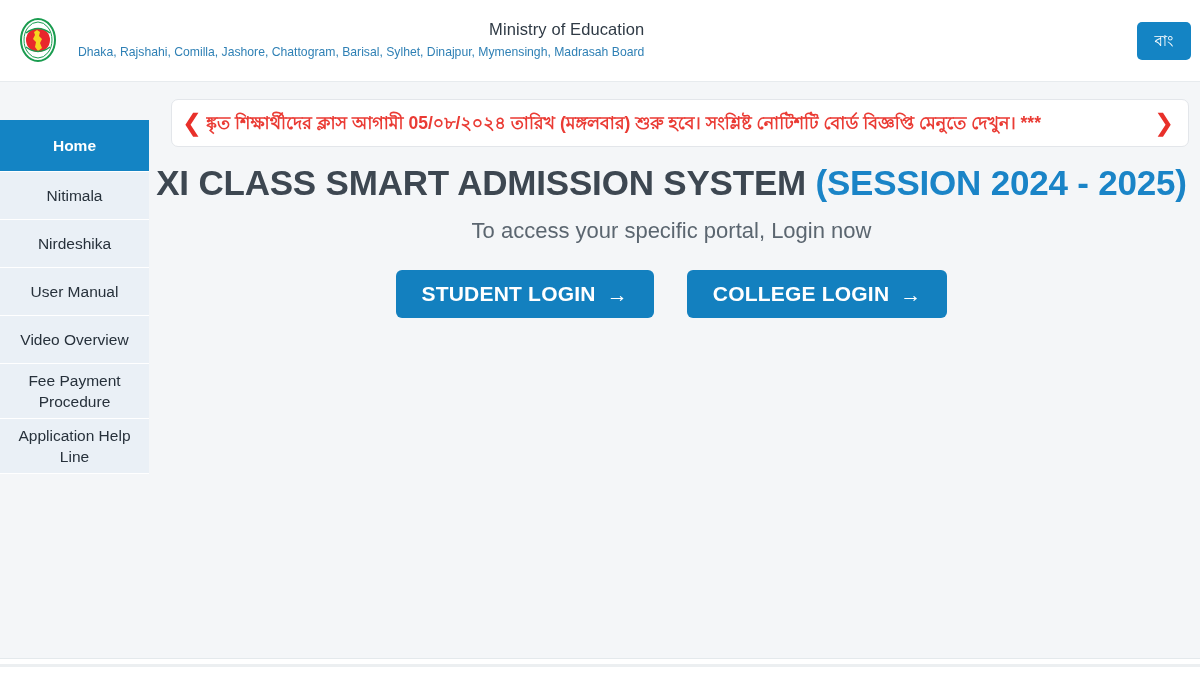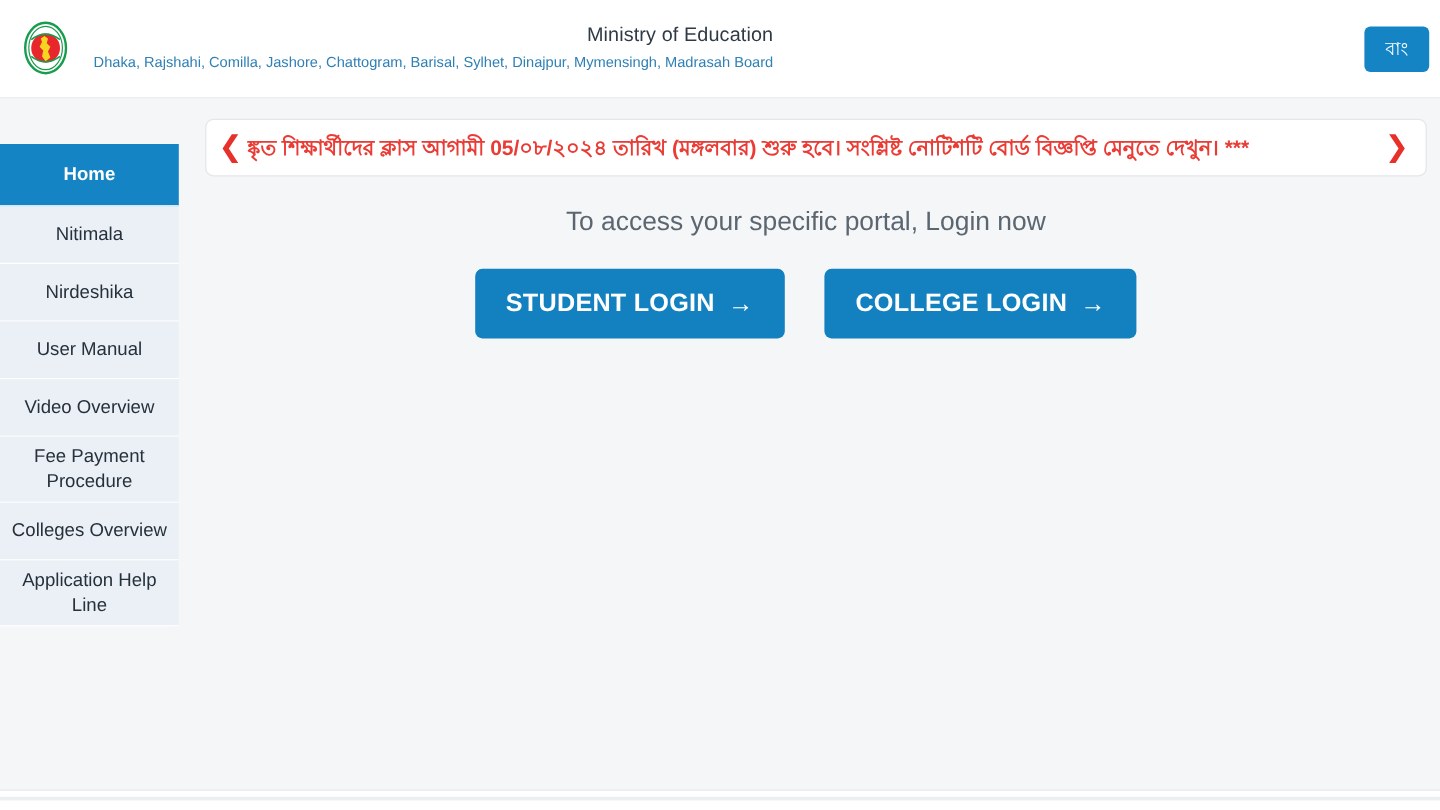--- a/index.html
+++ b/index.html
@@ -191,21 +191,21 @@
   .cta-btn {
     background: #1380bf;
     color: #ffffff;
     border: none;
     border-radius: 6px;
     font-family: "Liberation Sans", sans-serif;
     font-size: 21px;
     font-weight: bold;
     letter-spacing: 0.2px;
     padding: 0 26px;
-    height: 58px;
+    height: 48px;
     display: flex;
     align-items: center;
     justify-content: center;
     gap: 11px;
     cursor: pointer;
     white-space: nowrap;
   }
   .cta-btn .arrow {
     font-size: 21px;
     font-weight: normal;
@@ -264,31 +264,31 @@
     <button class="lang-toggle">বাং</button>
   </div>
 
   <nav class="sidebar">
     <div class="nav-item active">Home</div>
     <div class="nav-item">Nitimala</div>
     <div class="nav-item">Nirdeshika</div>
     <div class="nav-item">User Manual</div>
     <div class="nav-item">Video Overview</div>
     <div class="nav-item two-line">Fee Payment Procedure</div>
-    <div class="nav-item two-line">Colleges Overview</div>
     <div class="nav-item two-line">Application Help Line</div>
   </nav>
 
   <div class="notice-bar">
     <span class="notice-chevron left">❮</span>
     <span class="notice-text">ঙ্কৃত শিক্ষার্থীদের ক্লাস আগামী 05/০৮/২০২৪ তারিখ (মঙ্গলবার) শুরু হবে। সংশ্লিষ্ট নোটিশটি বোর্ড বিজ্ঞপ্তি মেনুতে দেখুন। ***</span>
     <span class="notice-chevron right">❯</span>
   </div>
 
   <div class="hero">
+    <h1 class="hero-title"><span>XI CLASS SMART ADMISSION SYSTEM</span> <span class="session">(SESSION 2024 - 2025)</span></h1>
     <p class="hero-subtitle">To access your specific portal, Login now</p>
 
     <div class="cta-row">
       <button class="cta-btn">
         <span>STUDENT LOGIN</span>
         <span class="arrow">→</span>
       </button>
       <button class="cta-btn">
         <span>COLLEGE LOGIN</span>
         <span class="arrow">→</span>

